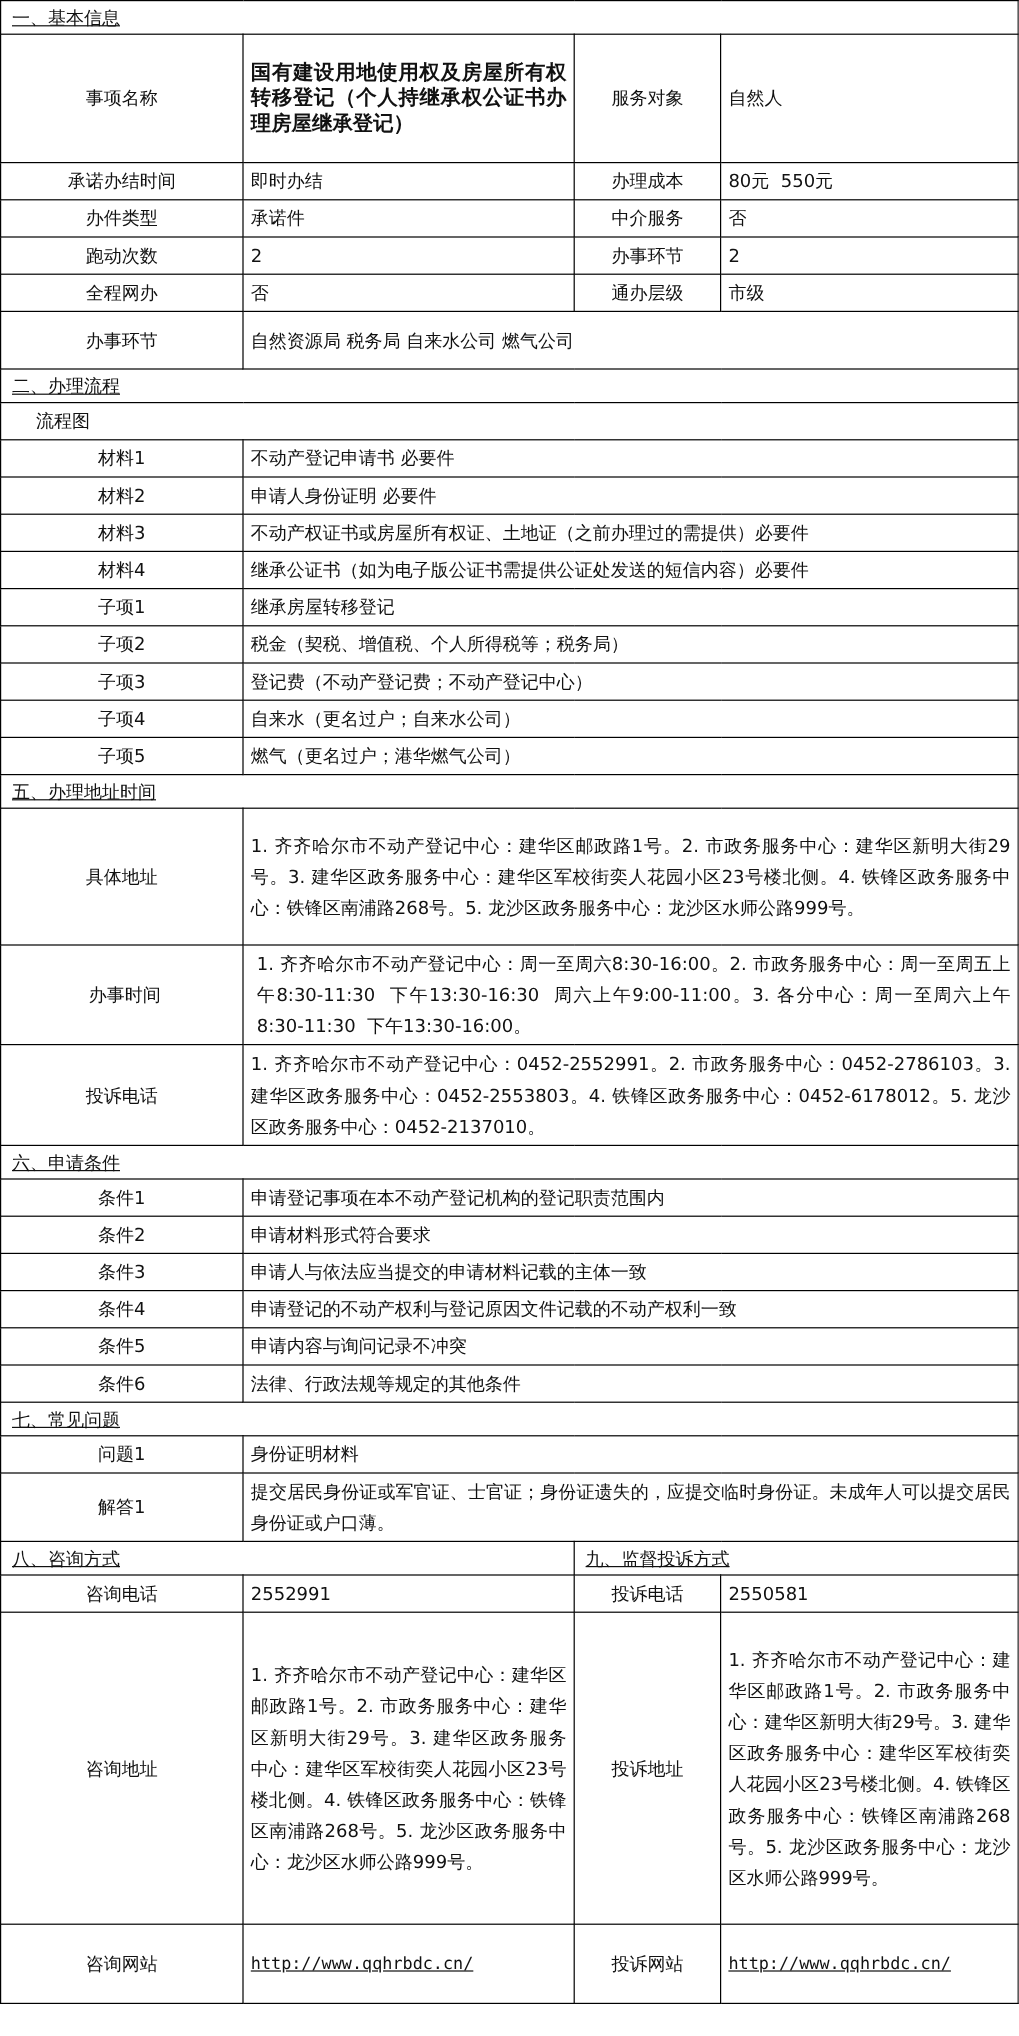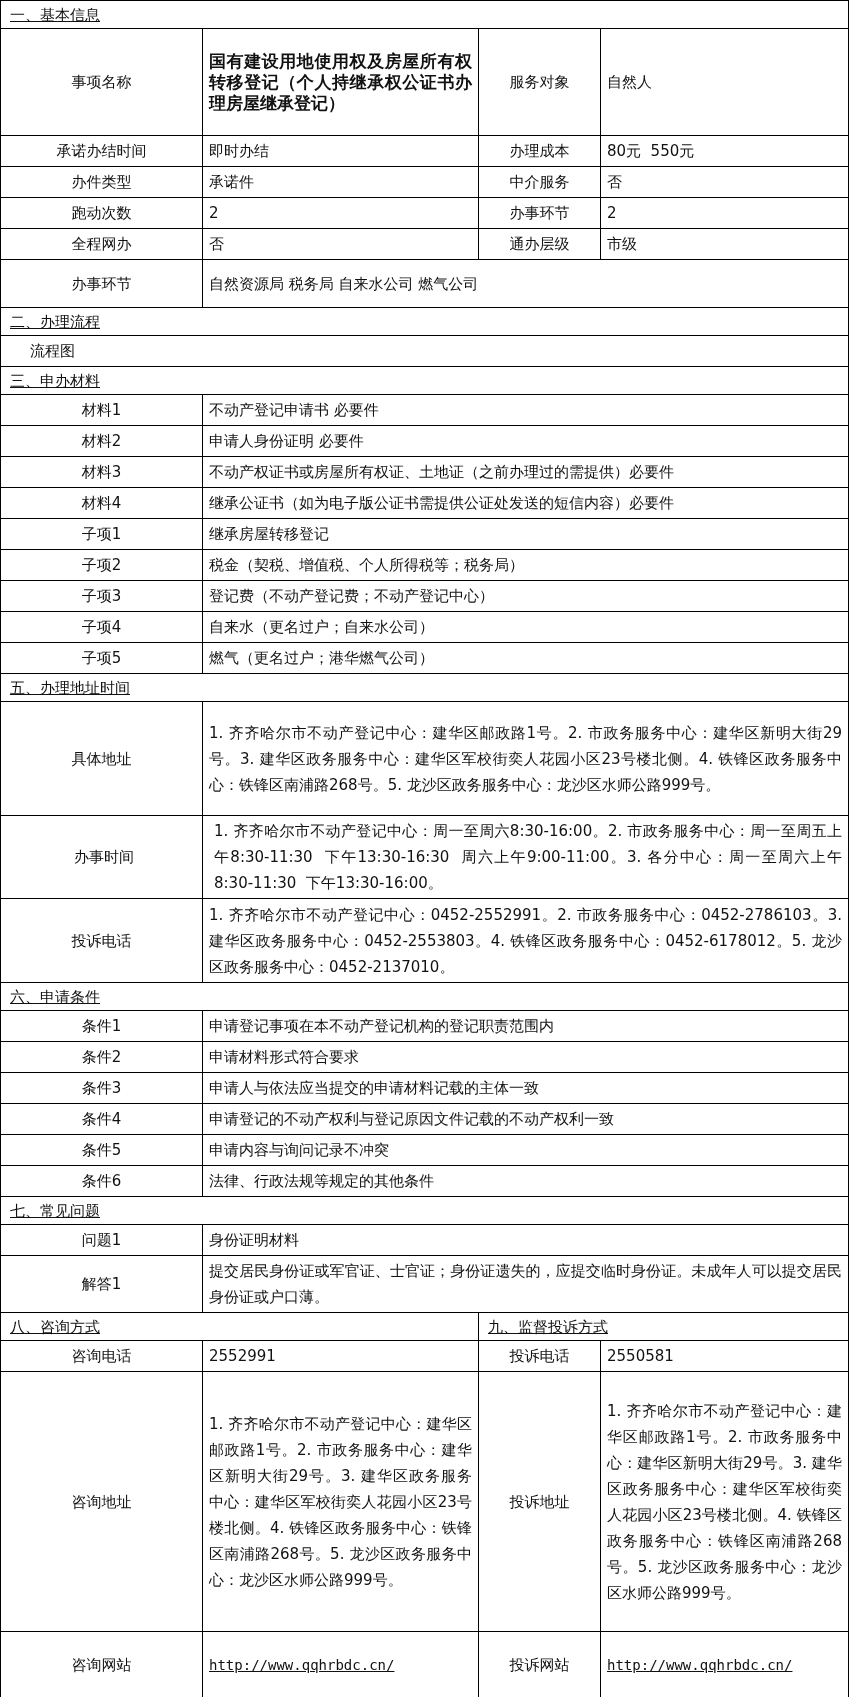--- a/index.html
+++ b/index.html
@@ -82,23 +82,20 @@
       <td class="val" colspan="3">自然资源局 税务局 自来水公司 燃气公司</td>
     </tr>
 
     <tr class="sec">
           <td colspan="4">二、办理流程</td>
         </tr>
     <tr class="r29">
           <td colspan="4" class="flow">流程图</td>
         </tr>
 
-    <tr class="sec">
-          <td colspan="4">三、申办材料</td>
-        </tr>
     <tr class="r29">
       <td class="lbl">材料1</td>
       <td class="val" colspan="3">不动产登记申请书 必要件</td>
     </tr>
     <tr class="r29">
       <td class="lbl">材料2</td>
       <td class="val" colspan="3">申请人身份证明 必要件</td>
     </tr>
     <tr class="r29">
       <td class="lbl">材料3</td>

